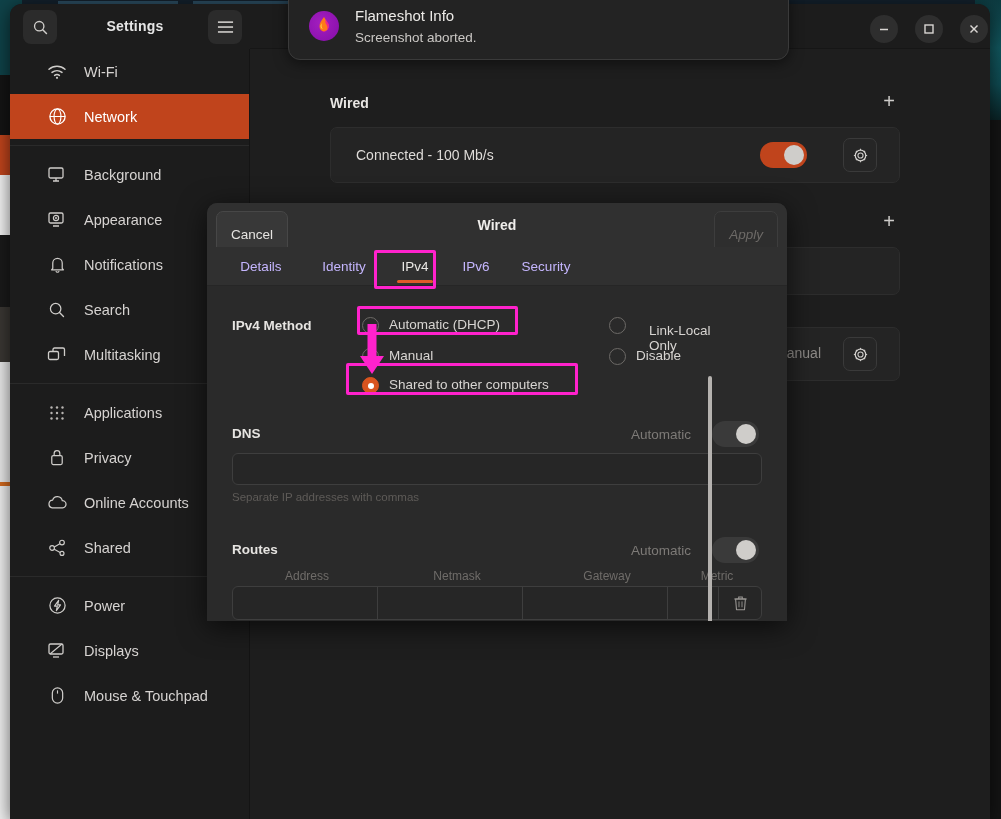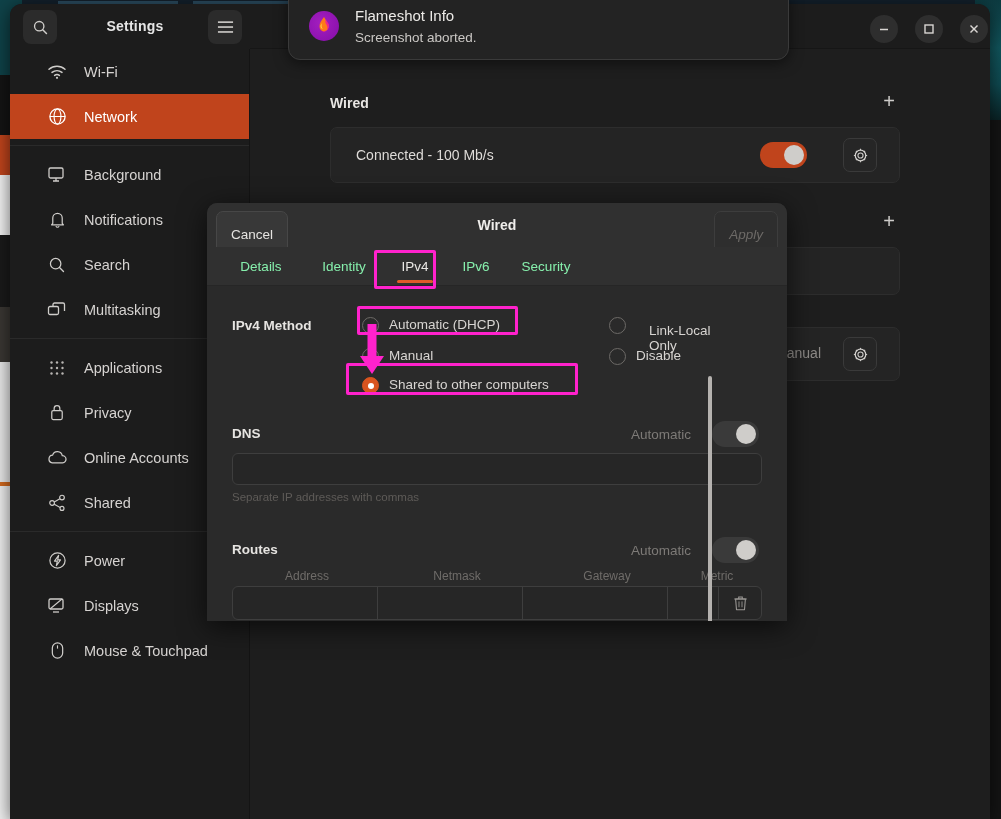--- a/index.html
+++ b/index.html
@@ -191,21 +191,21 @@
   .dlg-btn.apply { right: 9px; background: #2e2e2e; color: #6d6a67; border-color: #3d3d3d; font-style: italic; }
 
   .tabs {
     position: absolute; left: 0; top: 44px; width: 580px; height: 39px;
     background: #303030;
     border-bottom: 1px solid #262626;
   }
   .tab {
     position: absolute; top: 0; height: 39px;
     display: flex; align-items: center; justify-content: center;
-    color: #86efac; font-size: 13.5px;
+    color: #c4b5fd; font-size: 13.5px;
   }
   .tab.active { color: #e9e7e4; }
   .tab .ul {
     position: absolute; left: 8px; right: 8px; bottom: 3px; height: 3px;
     background: #e05a2b; border-radius: 2px;
   }
 
   .dlg-body {
     position: absolute; left: 0; top: 83px; width: 508px; height: 335px;
     background: #2a2a2a;
@@ -385,20 +385,31 @@
         <span class="ico">
           <svg width="20" height="17" viewBox="0 0 20 17">
             <rect x="2" y="2" width="14" height="10" rx="1.5" fill="none" stroke="#cfcdca" stroke-width="1.3"></rect>
             <line x1="6" y1="15" x2="12" y2="15" stroke="#cfcdca" stroke-width="1.3"></line>
             <line x1="9" y1="12" x2="9" y2="15" stroke="#cfcdca" stroke-width="1.3"></line>
           </svg>
         </span>
         <span>Background</span>
       </div>
 
+      <div class="side-item">
+        <span class="ico">
+          <svg width="20" height="17" viewBox="0 0 20 17">
+            <rect x="2" y="2" width="14" height="10" rx="1.5" fill="none" stroke="#cfcdca" stroke-width="1.3"></rect>
+            <circle cx="9" cy="7" r="2.6" fill="none" stroke="#cfcdca" stroke-width="1.2"></circle>
+            <circle cx="9" cy="7" r="1" fill="#cfcdca"></circle>
+            <line x1="6" y1="15" x2="12" y2="15" stroke="#cfcdca" stroke-width="1.3"></line>
+          </svg>
+        </span>
+        <span>Appearance</span>
+      </div>
 
       <div class="side-item">
         <span class="ico">
           <svg width="17" height="19" viewBox="0 0 18 20">
             <path d="M4 14 V8.5 a5 5 0 0 1 10 0 V14 l1.3 1.6 H2.7 Z" fill="none" stroke="#cfcdca" stroke-width="1.3" stroke-linejoin="round"></path>
             <path d="M7.3 17 a1.8 1.8 0 0 0 3.4 0" fill="none" stroke="#cfcdca" stroke-width="1.3"></path>
           </svg>
         </span>
         <span>Notifications</span>
       </div>

